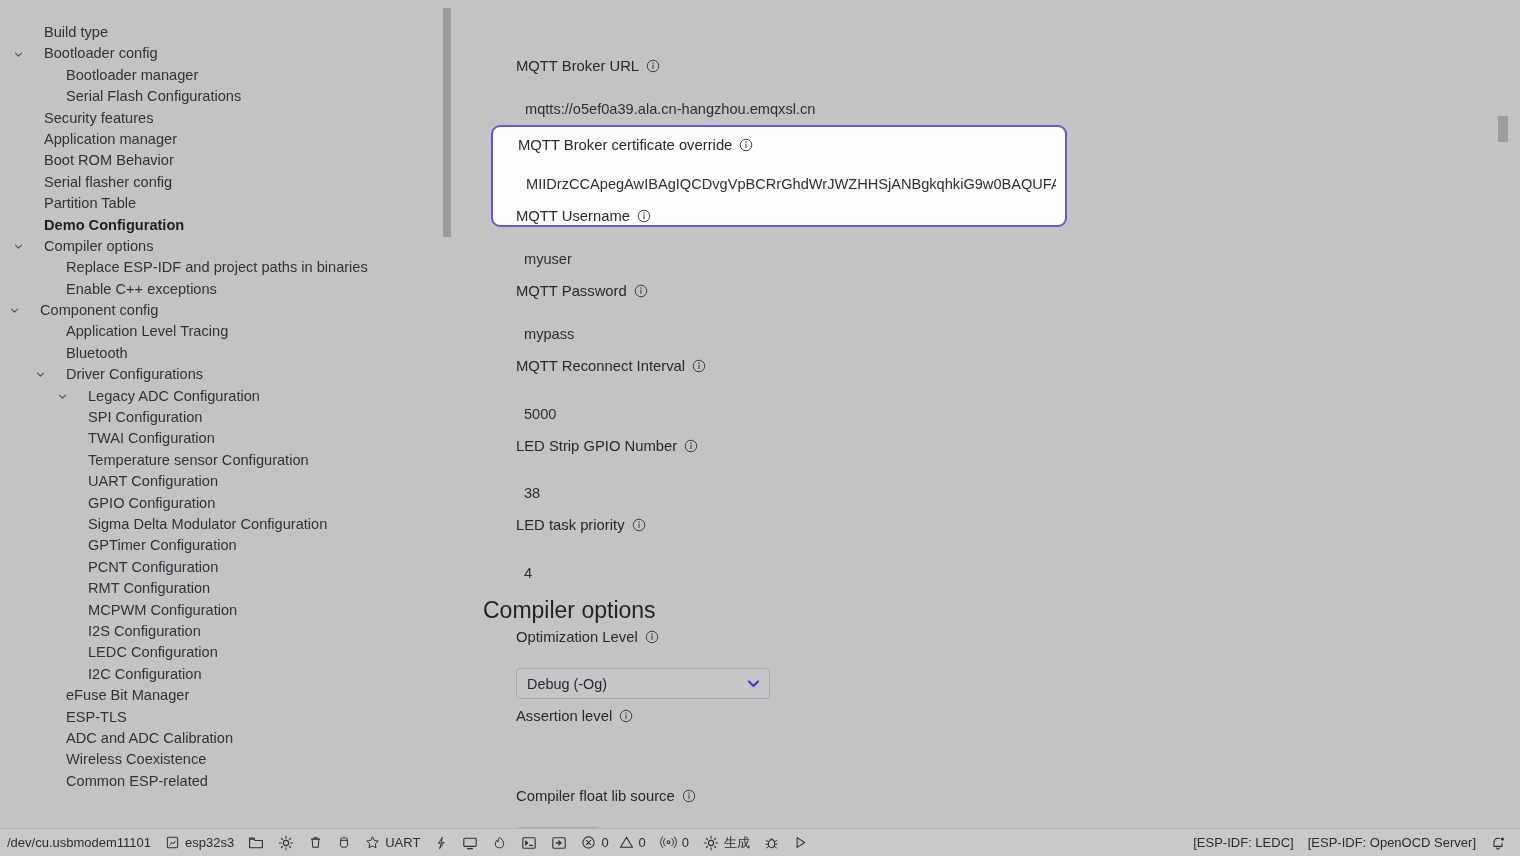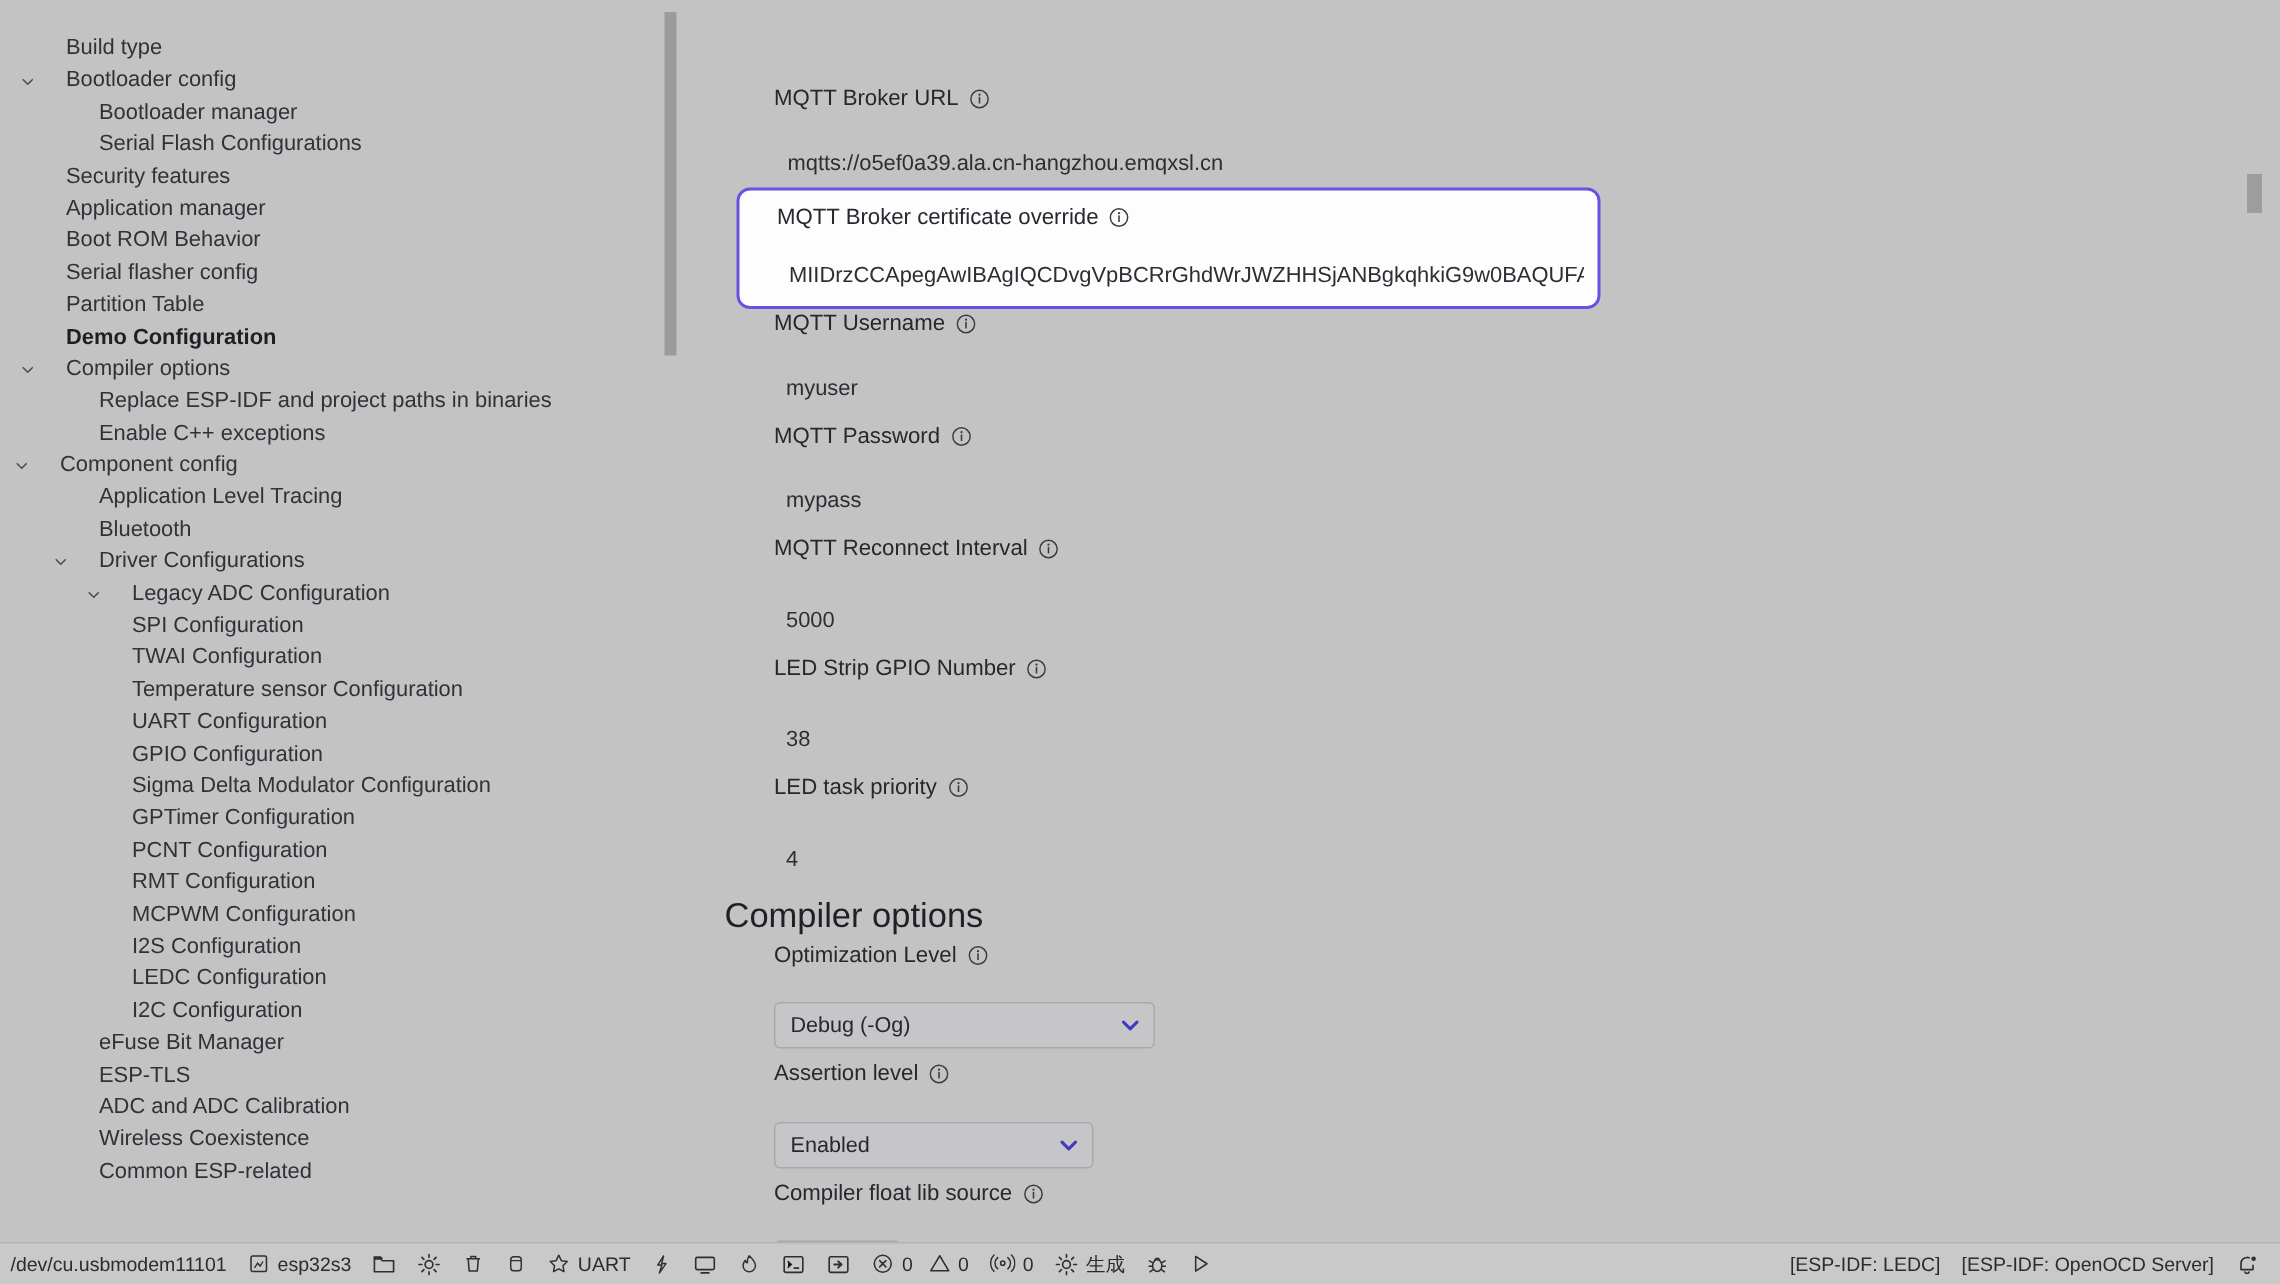--- a/index.html
+++ b/index.html
@@ -71,21 +71,21 @@
     font-size: 14.6px;
     color: #2c2e34;
   }
 
   .config-block { position: absolute; left: 64px; }
 
   
   #cert-card {
     position: absolute;
     left: 39px; top: 81px;
-    width: 576px; height: 81px;
+    width: 576px; height: 102px;
     background: #fdfdfe;
     border: 2px solid #6454e0;
     border-radius: 9px;
     overflow: hidden;
   }
   #cert-card .field-label { position: absolute; left: 25px; top: 10px; }
   #cert-card .value-text  {
     position: absolute; left: 33px; top: 49px;
     width: 530px; overflow: hidden; white-space: nowrap;
   }
@@ -445,28 +445,20 @@
         <span>Assertion level</span>
         <span class="info-icon">
           <svg width="14" height="14" viewBox="0 0 16 16">
               <circle cx="8" cy="8" r="6.6" fill="none" stroke="#3a3c42" stroke-width="1.1"></circle>
               <circle cx="8" cy="4.7" r="0.85" fill="#3a3c42"></circle>
               <rect x="7.4" y="6.4" width="1.2" height="5" fill="#3a3c42"></rect>
             </svg>
         </span>
       </div>
     </div>
-    <div class="select-box" style="left:64px;top:704px;width:213px;">
-      <span>Enabled</span>
-      <span class="chev">
-        <svg width="15" height="15" viewBox="0 0 16 16">
-            <path d="M3.2 5.8 L8 10.6 L12.8 5.8" fill="none" stroke="#3f3bbf" stroke-width="2.2" stroke-linecap="round" stroke-linejoin="round"></path>
-          </svg>
-      </span>
-    </div>
 
     <div class="config-block" style="top:744px;">
       <div class="field-label">
         <span>Compiler float lib source</span>
         <span class="info-icon">
           <svg width="14" height="14" viewBox="0 0 16 16">
               <circle cx="8" cy="8" r="6.6" fill="none" stroke="#3a3c42" stroke-width="1.1"></circle>
               <circle cx="8" cy="4.7" r="0.85" fill="#3a3c42"></circle>
               <rect x="7.4" y="6.4" width="1.2" height="5" fill="#3a3c42"></rect>
             </svg>

